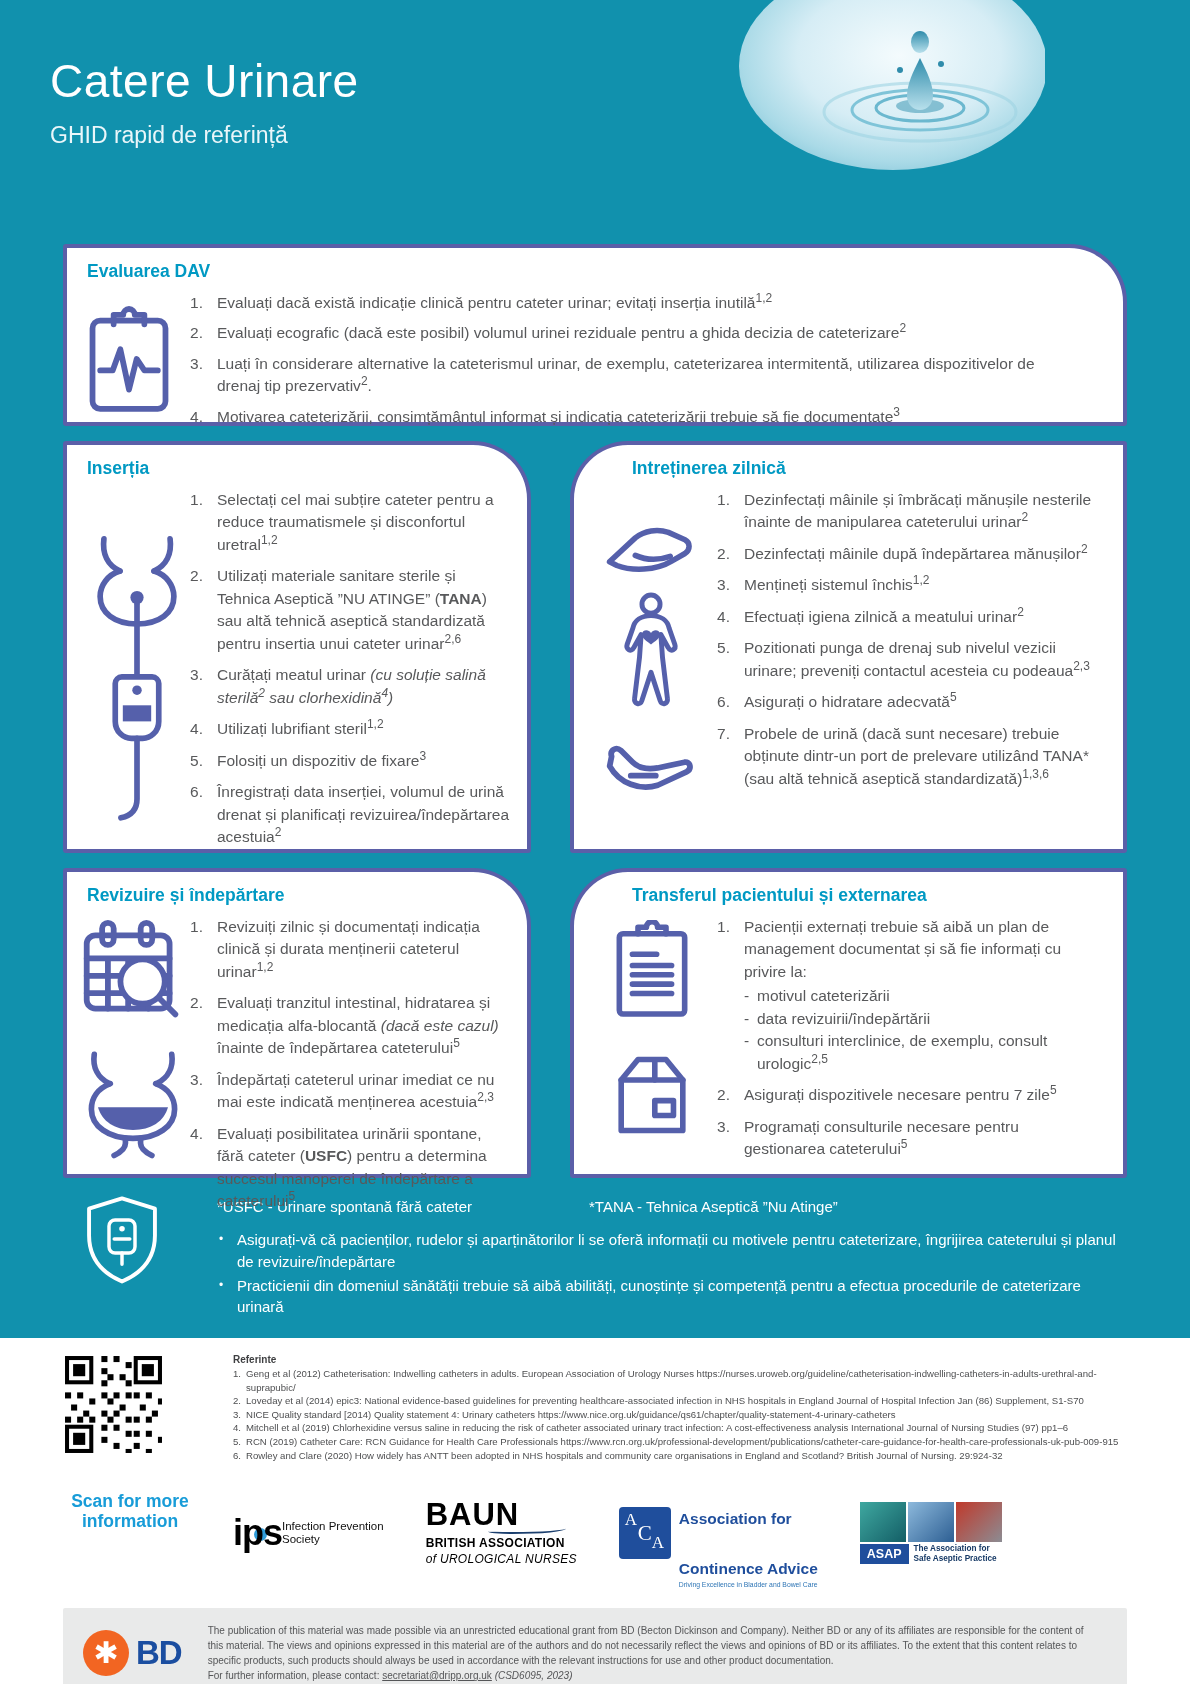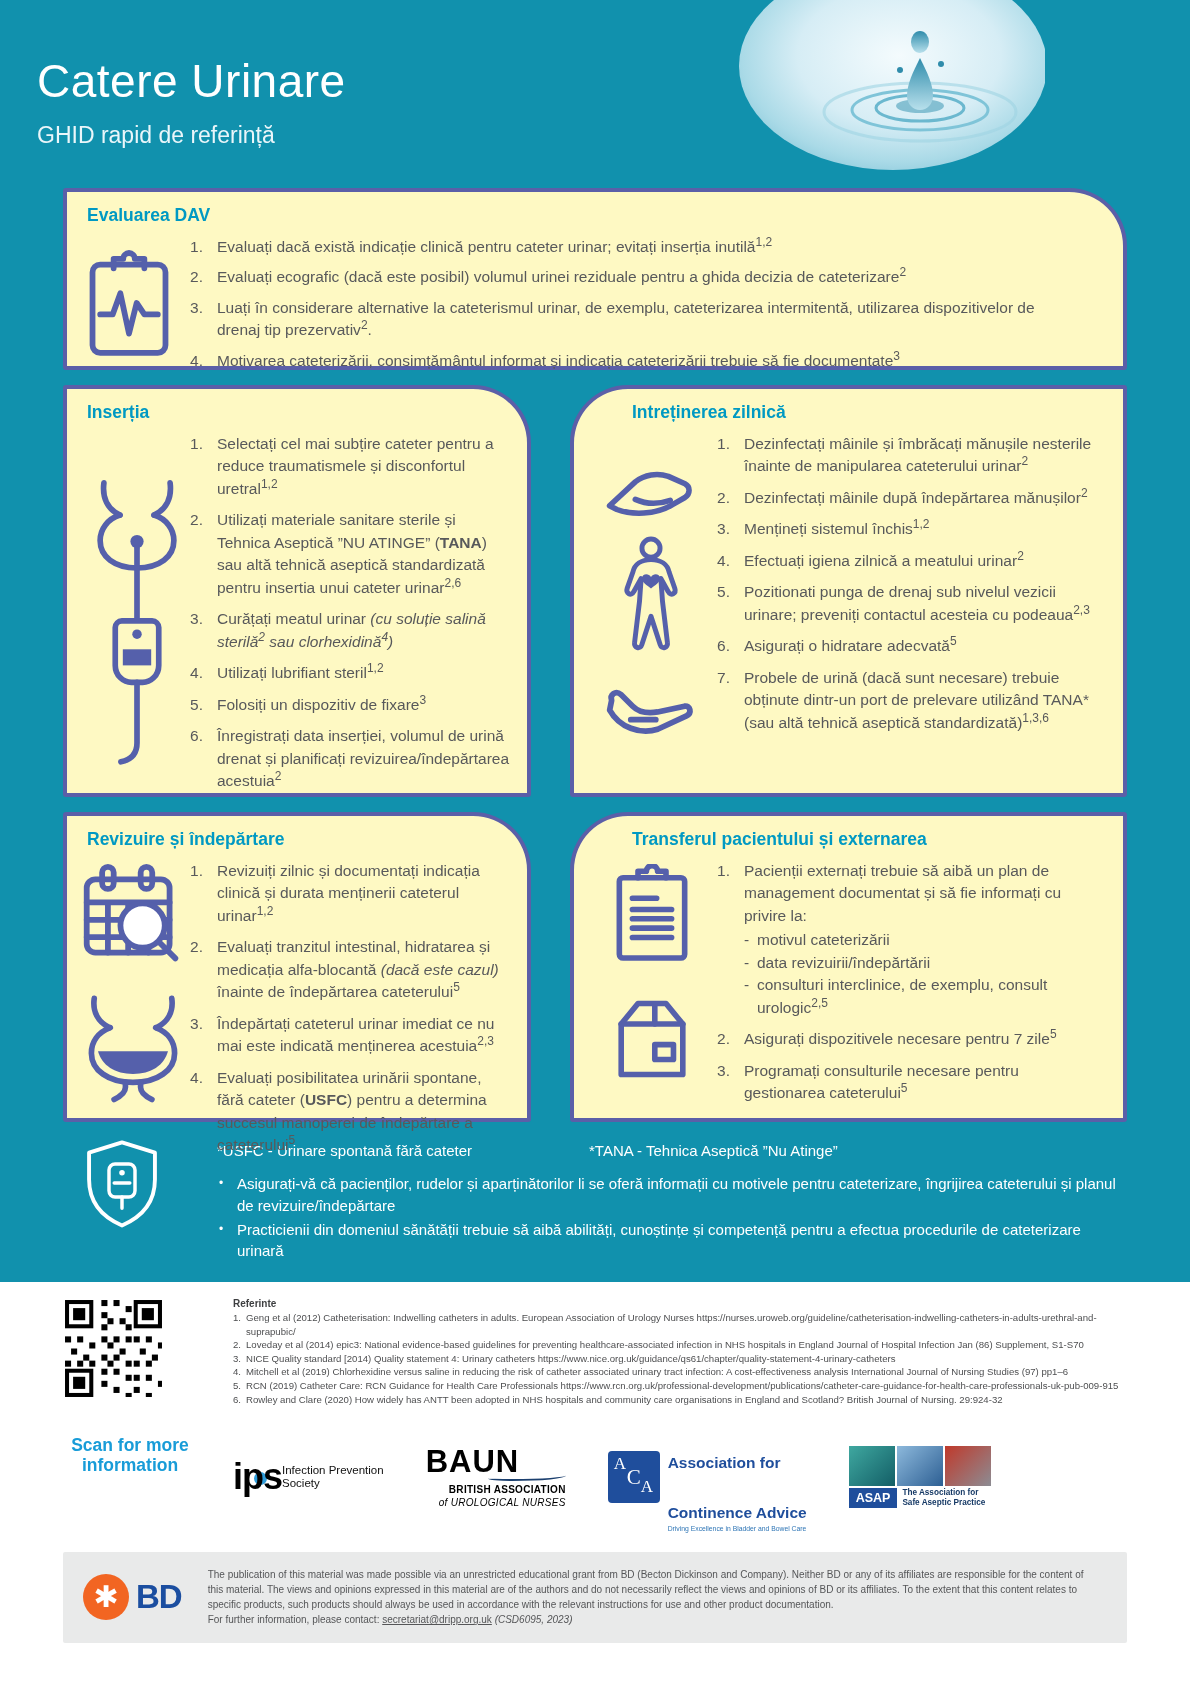--- a/index.html
+++ b/index.html
@@ -1,28 +1,28 @@
 <!DOCTYPE html>
 <html><head>
 <meta charset="utf-8">
 <style>
   * { margin:0; padding:0; box-sizing:border-box; }
   html,body { background:#0f87a2; }
   body { font-family:"Liberation Sans", sans-serif; }
   .page { position:relative; width:1190px; height:1684px; background:#1191ad; overflow:hidden; margin:0 auto; }
 
   
-  .header { position:relative; padding:54px 0 0 37px; height:188px; }
+  .header { position:relative; padding:54px 0 0 50px; height:244px; }
   .title { color:#fff; font-size:46px; font-weight:400; letter-spacing:.5px; }
   .subtitle { color:#eaf6fa; font-size:23px; font-weight:400; margin-top:14px; }
   .droplet-wrap { position:absolute; top:0; right:145px; width:310px; height:178px; }
 
   
   .content { padding:0 63px; }
-  .card { position:relative; background:#fef9c3; border:4px solid #5b5fa8; padding:13px 16px 0 20px; }
+  .card { position:relative; background:#ffffff; border:4px solid #5b5fa8; padding:13px 16px 0 20px; }
   .card.round-right { border-radius:3px 58px 3px 3px; }
   .card.round-left  { border-radius:58px 3px 3px 3px; }
   .card h2 { color:#0099c3; font-size:17.5px; font-weight:700; }
   .card.rcard h2 { margin-left:38px; }
   .card-dav { height:182px; }
   .cards-row { display:flex; gap:39px; margin-top:15px; }
   .cards-row .lcard { width:468px; flex:none; }
   .cards-row .rcard { width:557px; flex:none; }
   .row1 .card { height:412px; }
   .row2 .card { height:310px; }
@@ -76,21 +76,21 @@
   
   .ips { display:flex; align-items:center; }
   .ips .mark { position:relative; font-size:36px; font-weight:700; color:#000; letter-spacing:-1px; line-height:1; }
   .ips .dot { position:absolute; left:21px; top:13px; width:13px; height:13px; border-radius:50%; background:#2f9cd9; z-index:0; }
   .ips .mark span { position:relative; z-index:1; }
   .ips .txt { font-size:11.5px; color:#111; line-height:1.15; }
   
   .baun { color:#000000; }
   .baun .mark { font-size:31px; font-weight:700; letter-spacing:1px; line-height:1; }
   .baun .swoosh { width:78px; height:8px; border-bottom:2px solid #1b3f6e; border-radius:0 0 90% 40%; margin:-4px 0 2px 62px; }
-  .baun .txt { font-size:10px; font-weight:700; text-align:right; line-height:1.3; letter-spacing:.3px; }
+  .baun .txt { font-size:12px; font-weight:700; line-height:1.3; letter-spacing:.3px; }
   .baun .txt i { font-weight:400; }
   
   .aca { display:flex; gap:8px; align-items:center; }
   .aca-box { position:relative; width:52px; height:52px; background:#1f4e9c; border-radius:4px; color:#fff; flex:none; }
   .aca-box span { position:absolute; font-family:"Liberation Serif", serif; }
   .aca-box .a1{ top:3px; left:6px; font-size:17px; }
   .aca-box .c1{ top:14px; left:19px; font-size:21px; }
   .aca-box .a2{ top:26px; left:33px; font-size:17px; }
   .aca .txt { color:#1f4e9c; }
   .aca .txt .big { font-size:15.5px; font-weight:700; line-height:1.15;margin-top:32px; }

